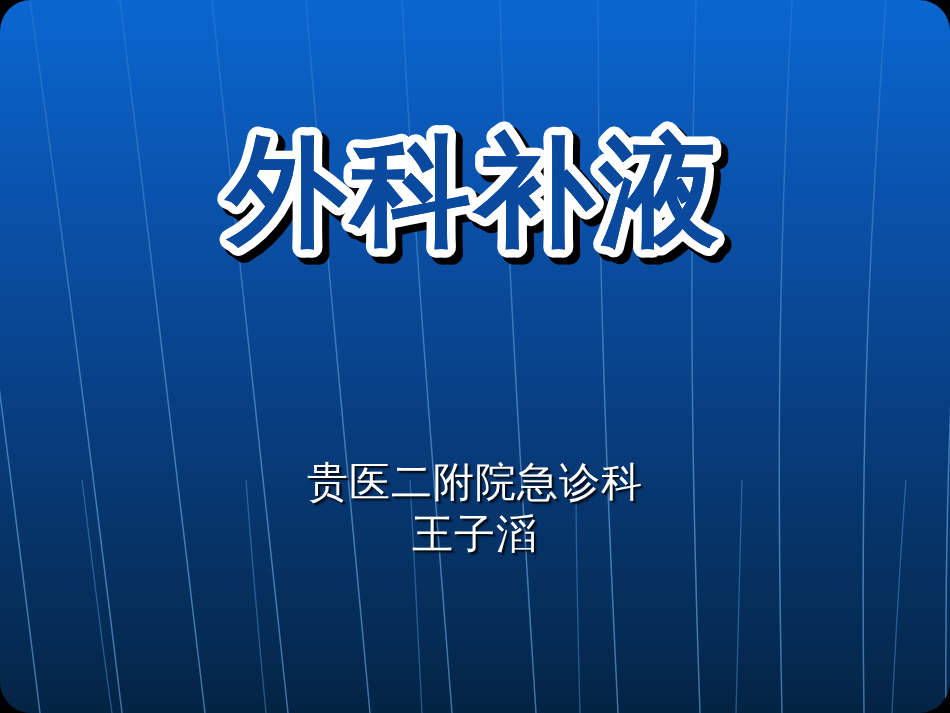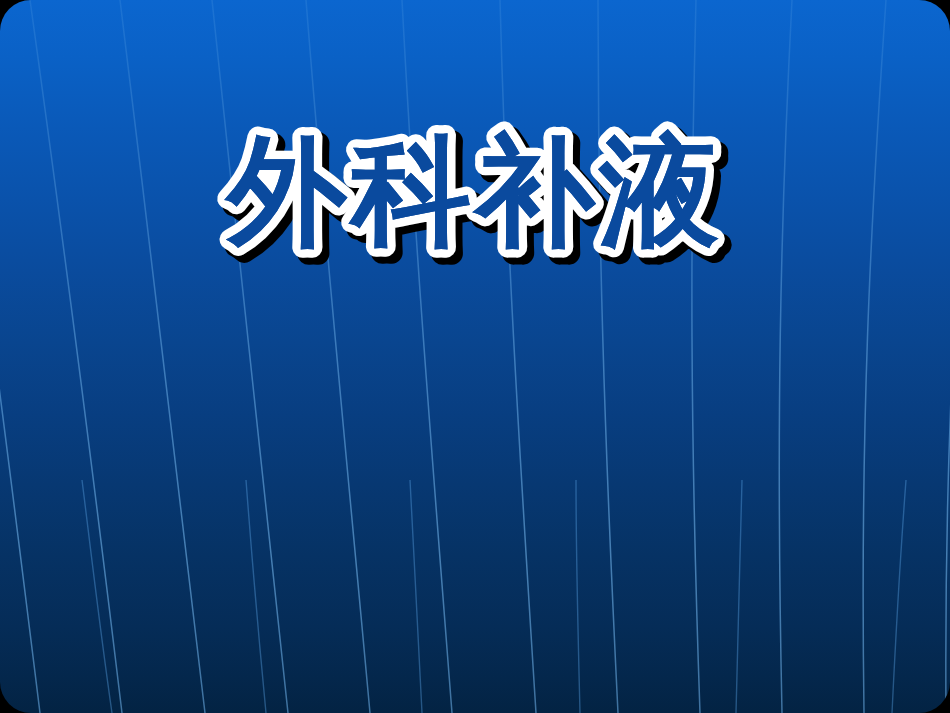--- a/index.html
+++ b/index.html
@@ -164,14 +164,18 @@
   </svg>
 
   <div class="title-block">
     <svg class="title-svg" width="760" height="175" viewBox="0 0 760 175" xmlns="http://www.w3.org/2000/svg">
       <text class="title-text title-shadow" x="386" y="131" text-anchor="middle">外科补液</text>
       <text class="title-text title-outline" x="380" y="125" text-anchor="middle">外科补液</text>
       <text class="title-text title-inner" x="380" y="125" text-anchor="middle">外科补液</text>
     </svg>
   </div>
 
+  <div class="subtitle-block">
+    <span class="subtitle-line">贵医二附院急诊科</span>
+    <span class="subtitle-line">王子滔</span>
+  </div>
 
 </div>
 
 </body></html>

